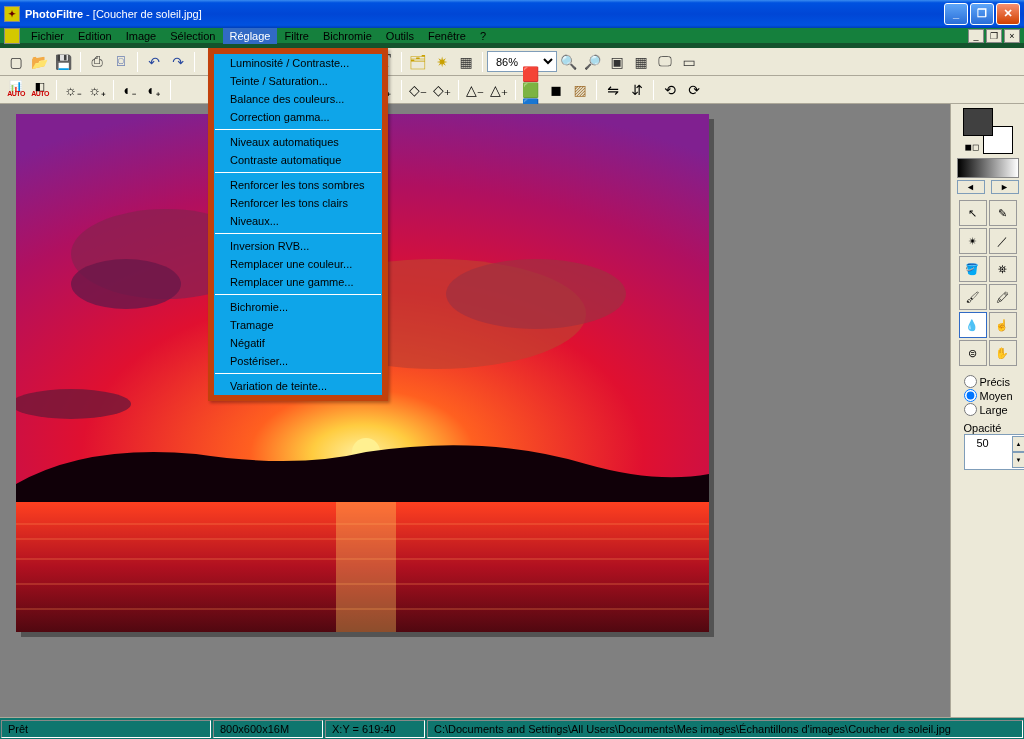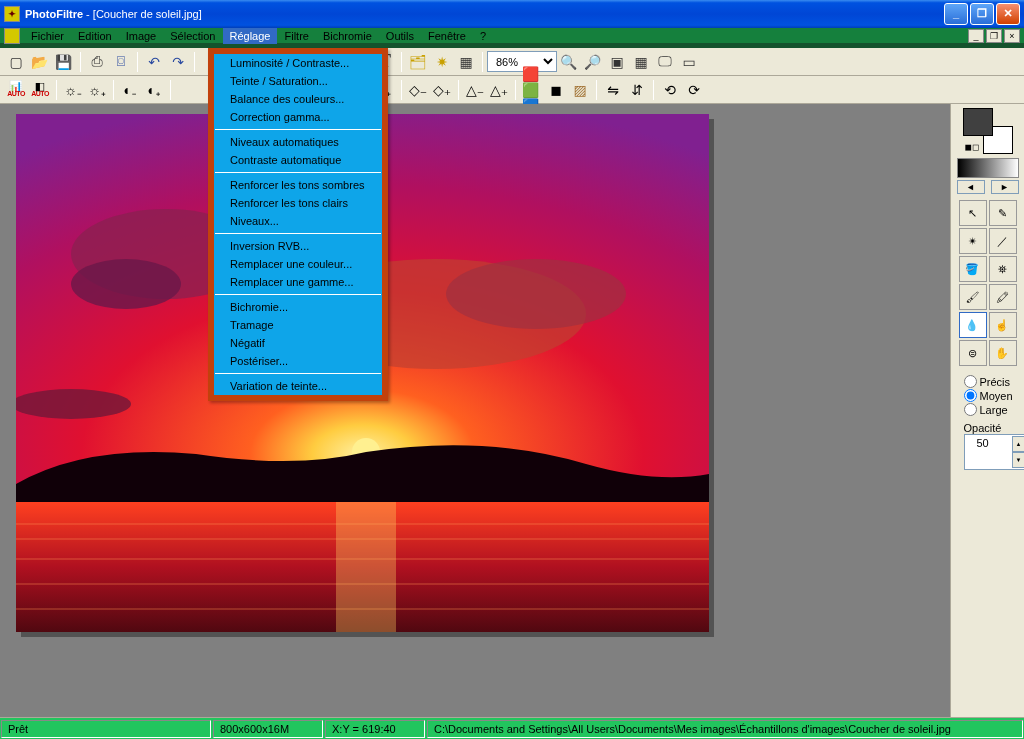--- a/index.html
+++ b/index.html
@@ -54,21 +54,21 @@
 .canvas-area { flex:1; position:relative; background:#808080; padding: 10px 0 0 16px; overflow:hidden;}
 .doc-shadow { position:absolute; top:15px; left:21px; width:693px; height:518px; background:#000; opacity:.35;}
 .doc-image { position:absolute; top:10px; left:16px; width:693px; height:518px; }
 
 
 .dropdown { position:absolute; top:48px; left:208px; width:180px; background:#0ea5e9; border:6px solid #c2410c; box-shadow: 2px 2px 3px rgba(0,0,0,.3); z-index:100;}
 .dropdown .dd-item { padding: 3px 16px; cursor: default; white-space: nowrap;}
 .dropdown .dd-sep { height:1px; background:#aca899; margin:3px 1px; border-bottom:1px solid #fff;}
 
 
-.statusbar { height: 22px; background: #22c55e; border-top: 1px solid #aca899; display:flex; align-items:center;justify-content:space-between;}
+.statusbar { height: 22px; background: #0f766e; border-top: 1px solid #aca899; display:flex; align-items:center;justify-content:space-between;}
 .status-cell { border:1px solid; border-color:#888 #fff #fff #888; height:18px; padding:2px 6px; margin:0 1px; display:flex; align-items:center;}
 
 
 .doc-image svg { width:100%; height:100%; display:block;}
 
 .tb-ico { font-family: "Segoe UI Symbol","Arial Unicode MS",sans-serif; font-size:14px; }
 .t1c { color:#333; }
 .auto { font-size:7px; color:#c00; font-weight:bold; letter-spacing:-0.5px; }
 </style>
 </head>

